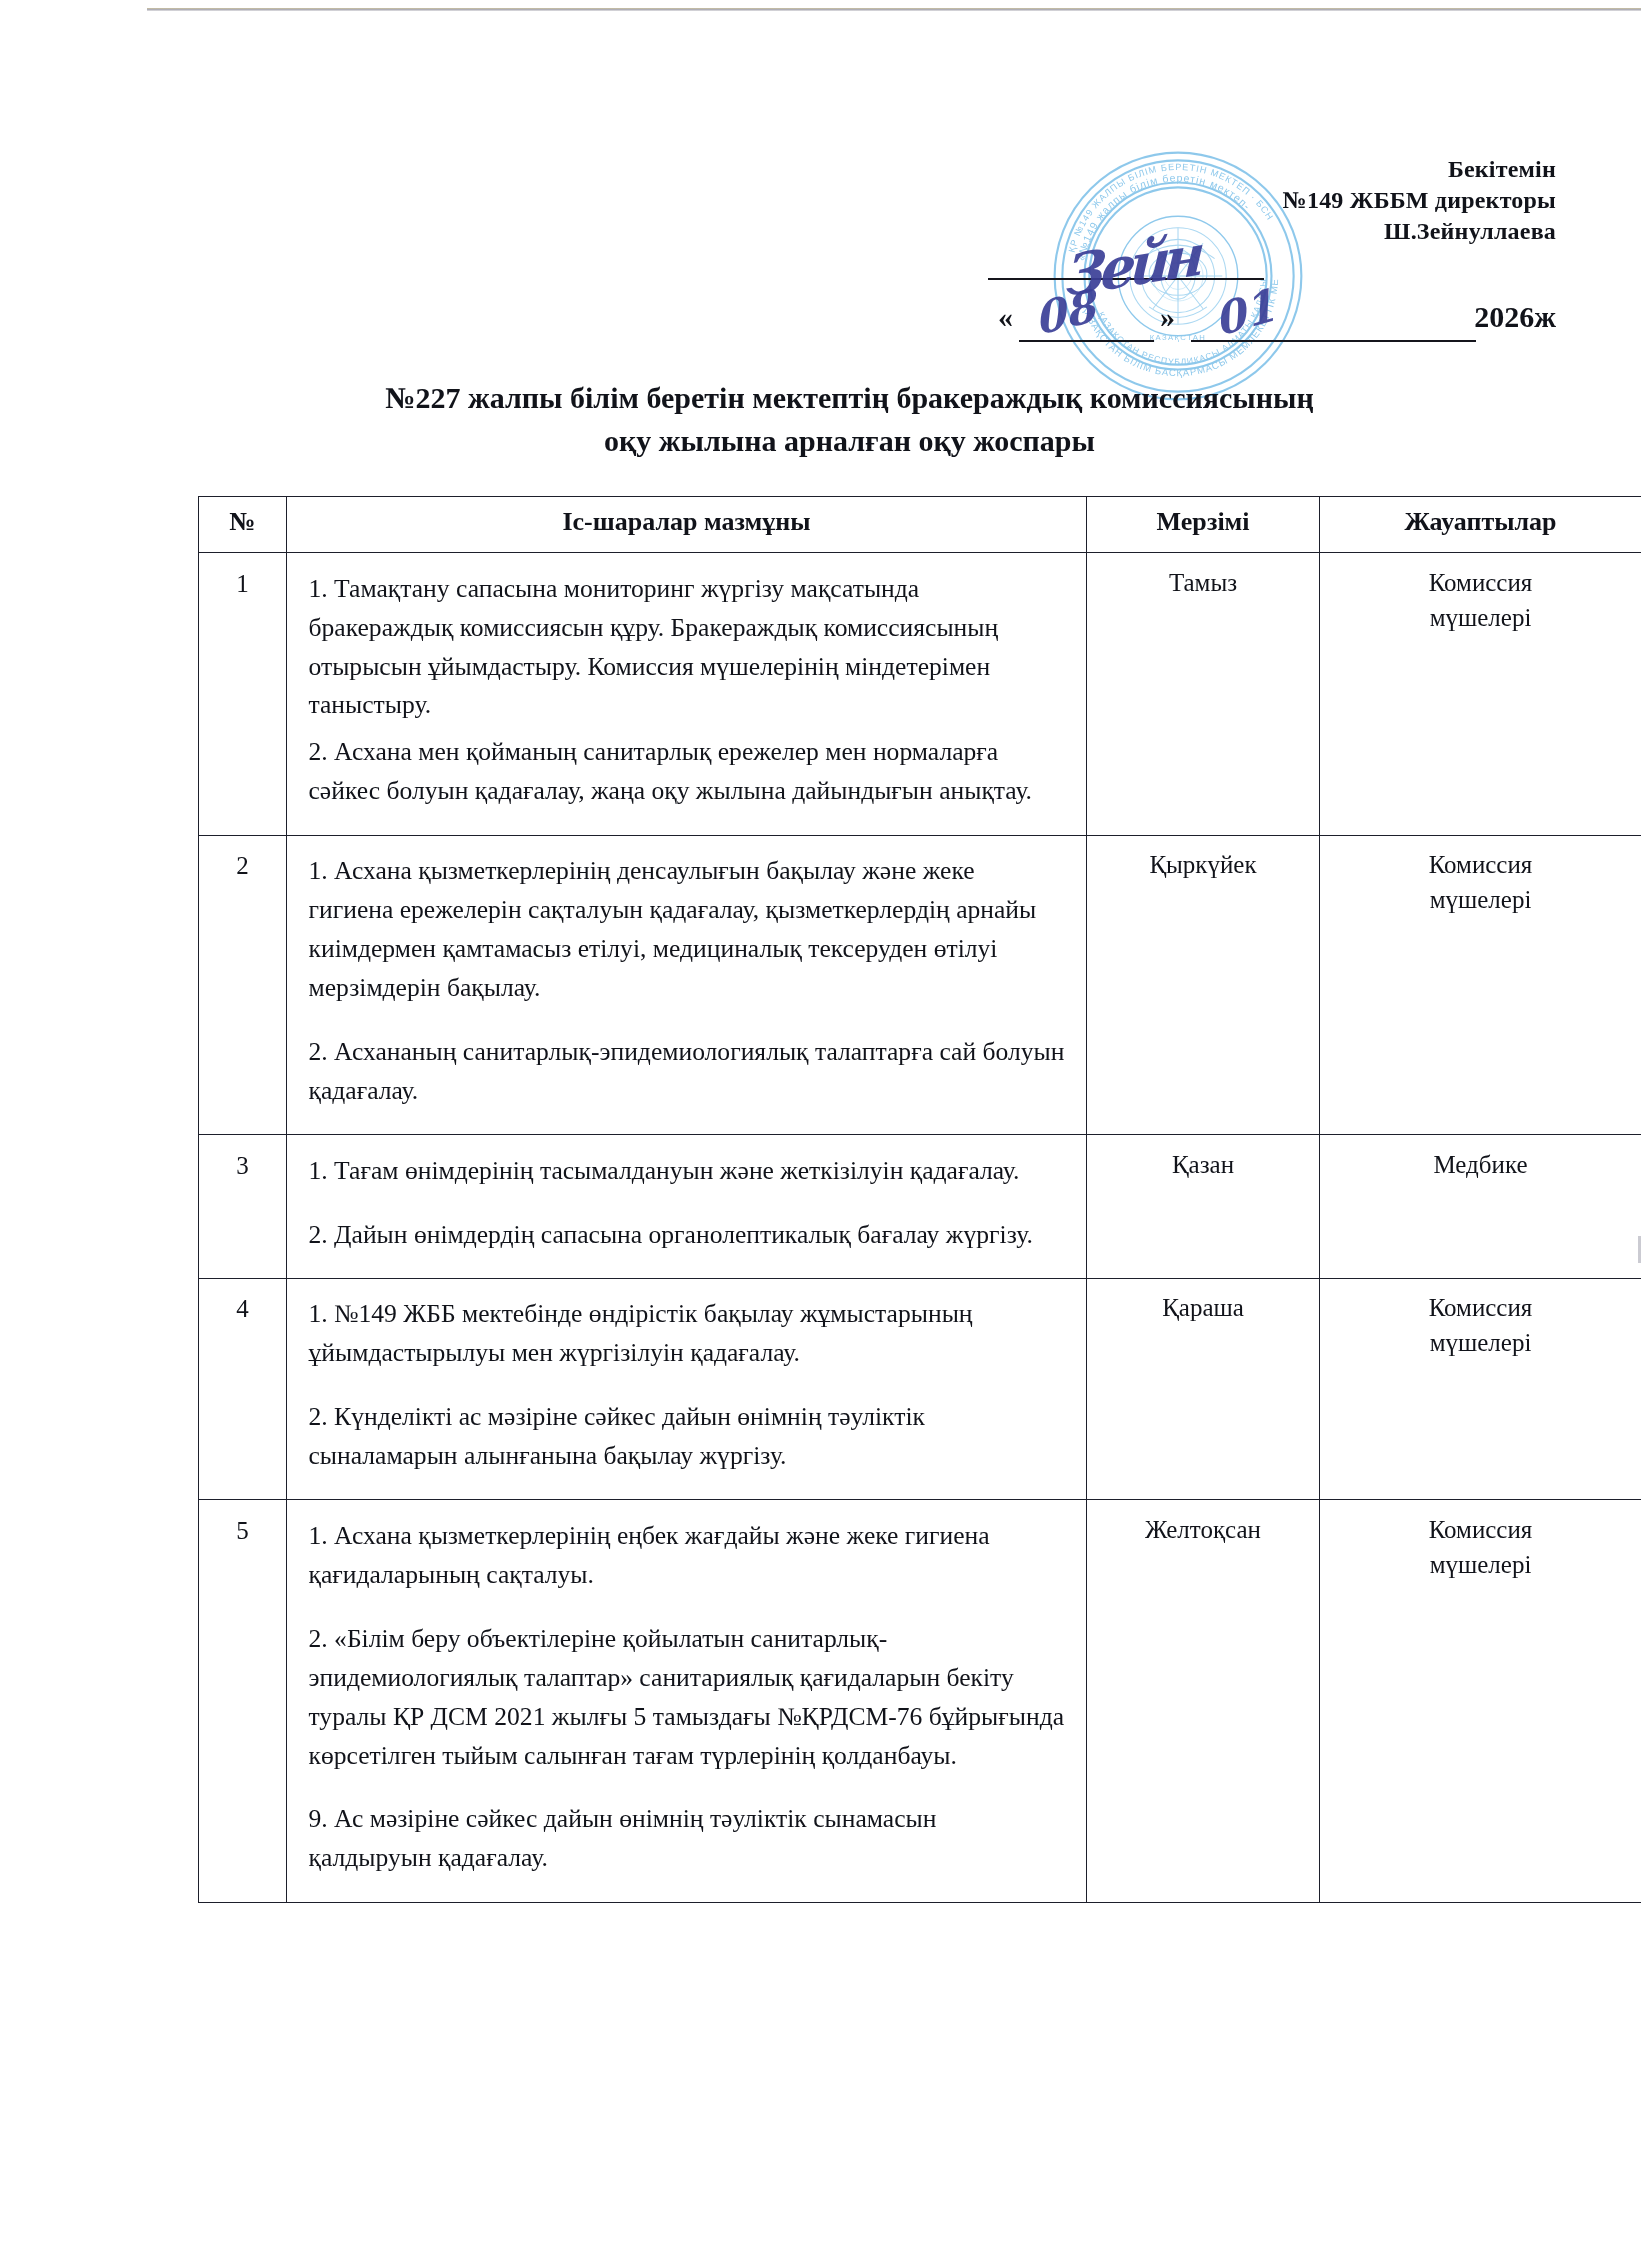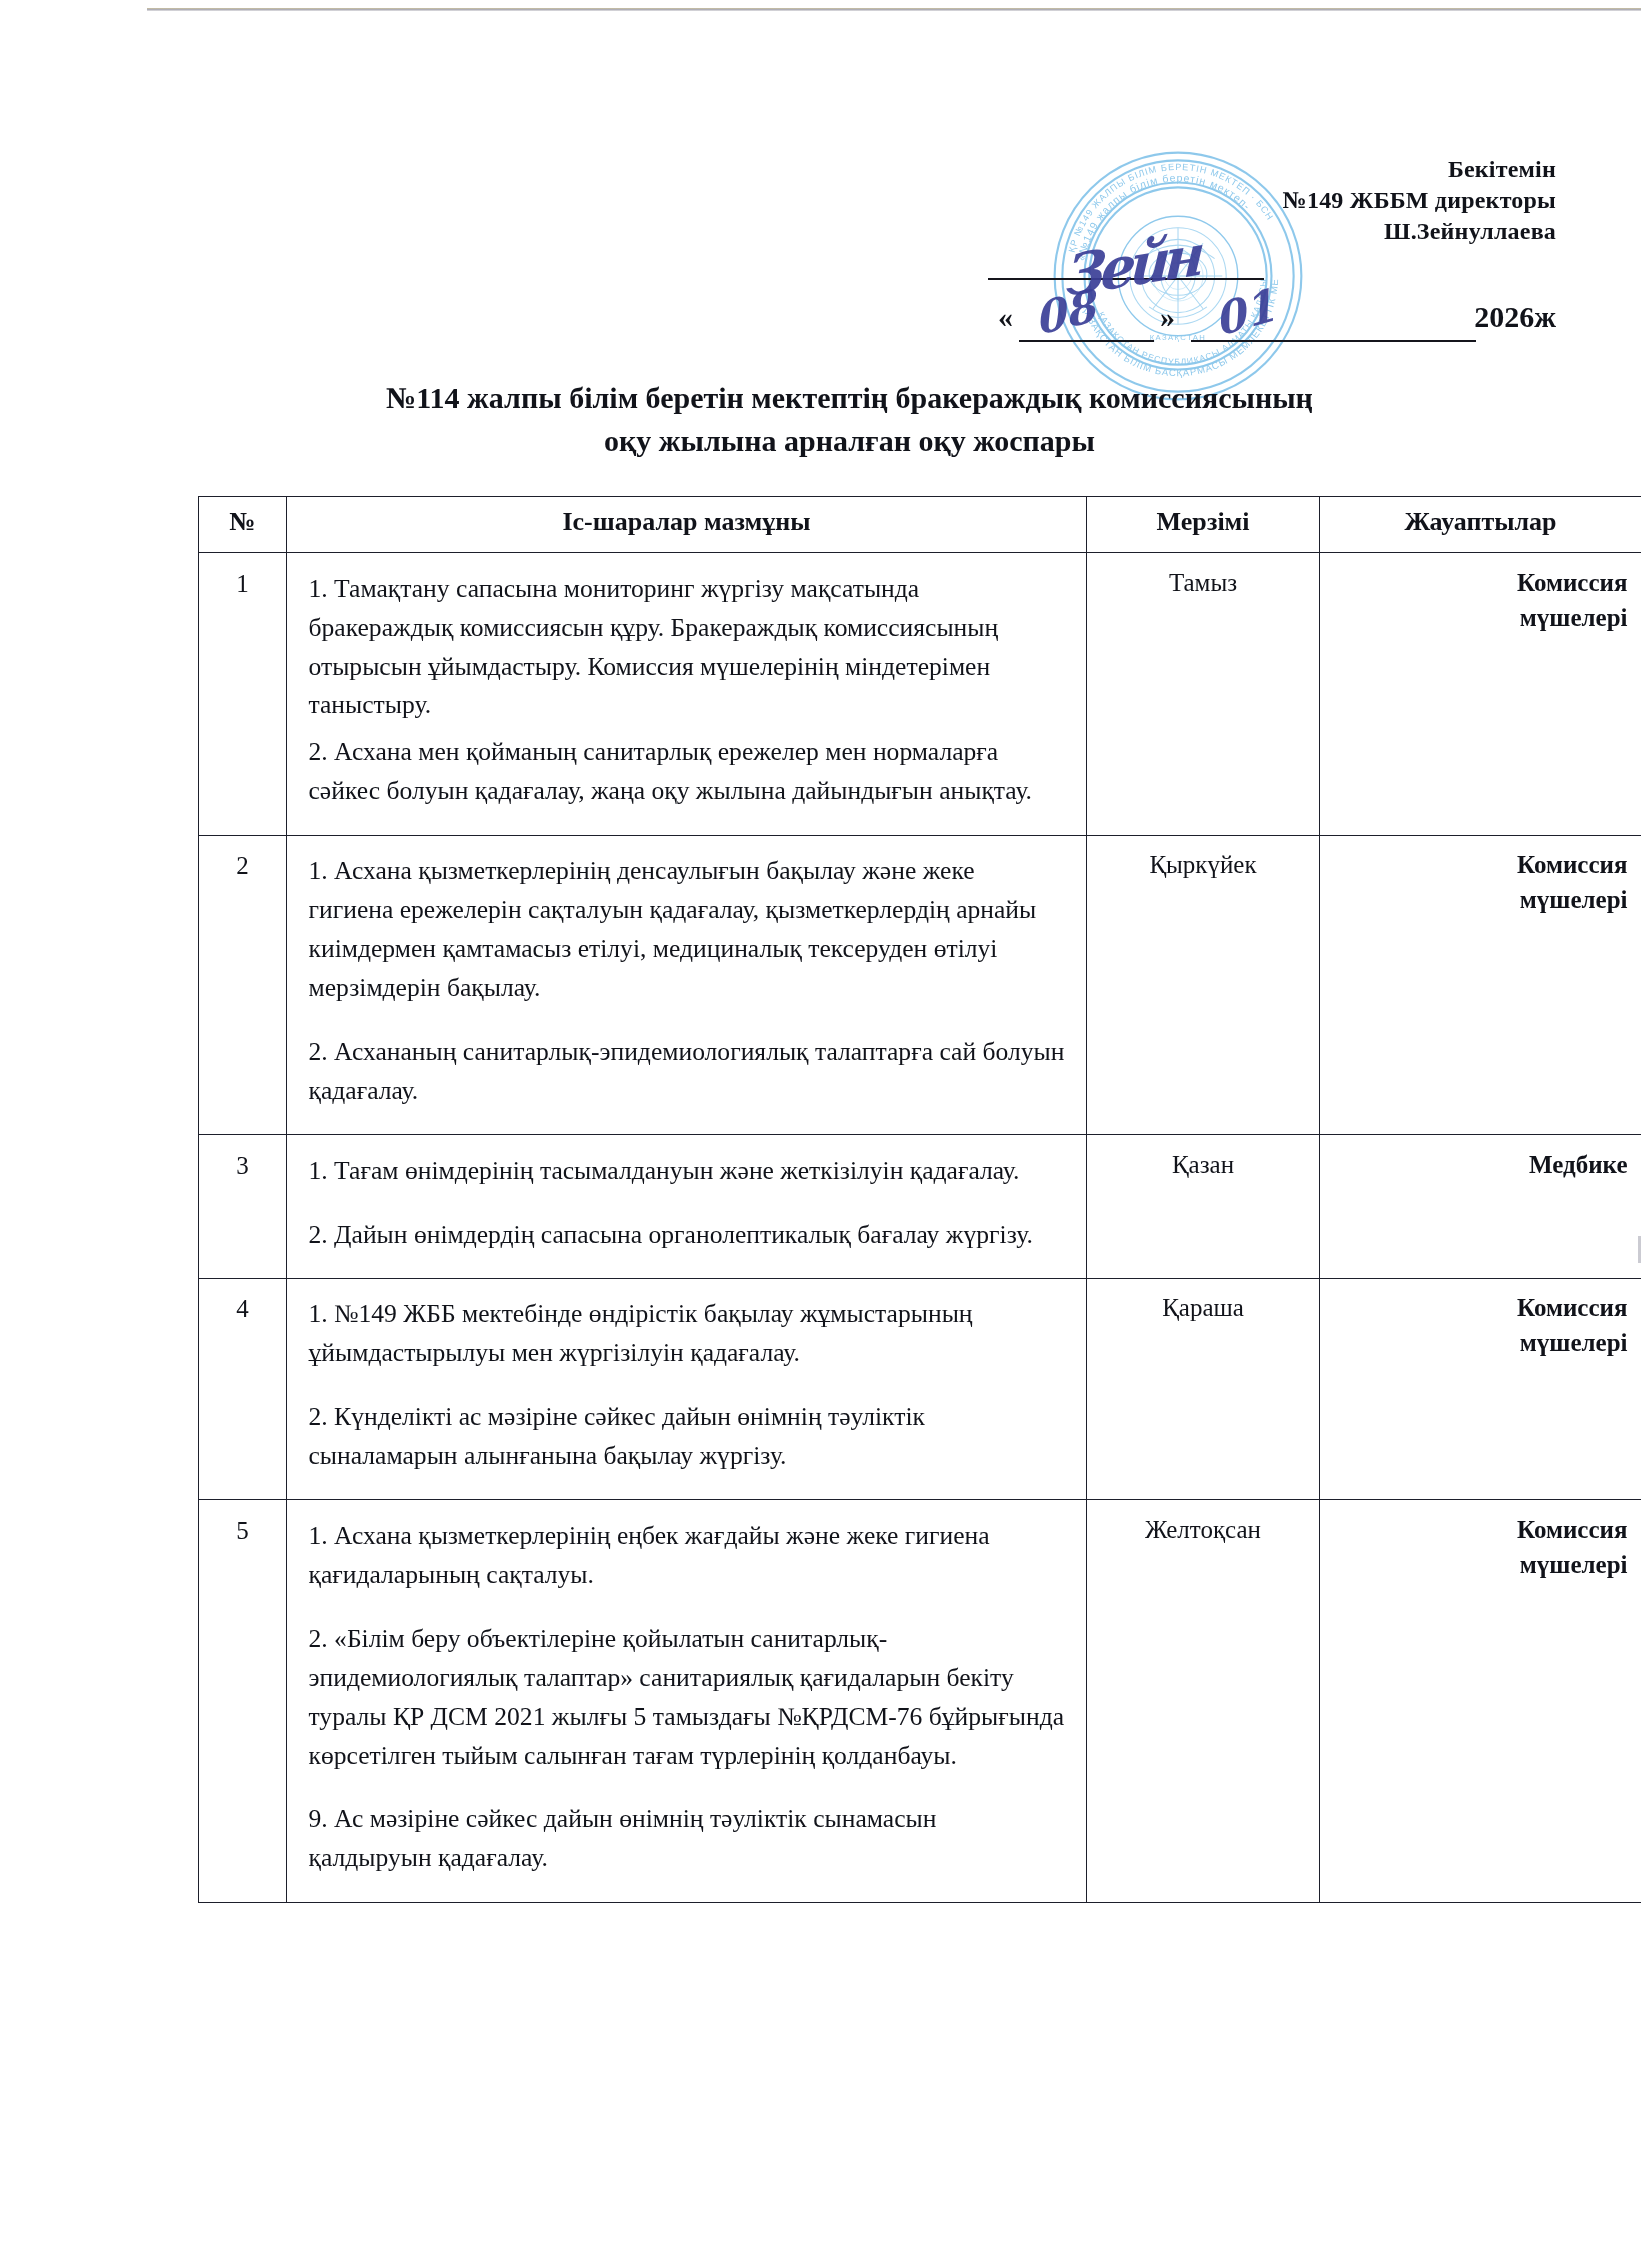--- a/index.html
+++ b/index.html
@@ -166,21 +166,21 @@
   table.plan thead th {
     font-weight: bold;
     font-size: 26px;
     padding-top: 9.7px;
     padding-bottom: 15.4px;
     vertical-align: top;
   }
   .c-num  { width: 60px;  text-align: center; }
   .c-cont { width: 772px; text-align: left; }
   .c-term { width: 205px; text-align: center; }
-  .c-resp { width: 294px; text-align: right; font-weight: bold; }
+  .c-resp { width: 294px; text-align: center; }
 
   thead .c-num  { text-align: center; }
   thead .c-cont { text-align: center; }
   thead .c-term { text-align: center; }
   thead .c-resp { text-align: center; }
 
   table.plan tbody td {
     font-size: 25.6px;
     line-height: 1.52;
   }
@@ -268,21 +268,21 @@
     <span class="q-close">»</span>
     <span class="year">2026ж</span>
     <span class="rule-a"></span>
     <span class="rule-b"></span>
   </div>
 
   <div class="hw hw-day">08</div>
   <div class="hw hw-month">01</div>
 
   <div class="doc-title">
-    <div>№114 жалпы білім беретін мектептің бракераждық комиссиясының</div>
+    <div>№227 жалпы білім беретін мектептің бракераждық комиссиясының</div>
     <div>оқу жылына арналған оқу жоспары</div>
   </div>
 
   <div class="tbl-wrap">
     <table class="plan">
       <thead>
         <tr>
           <th class="c-num">№</th>
           <th class="c-cont">Іс-шаралар мазмұны</th>
           <th class="c-term">Мерзімі</th>

